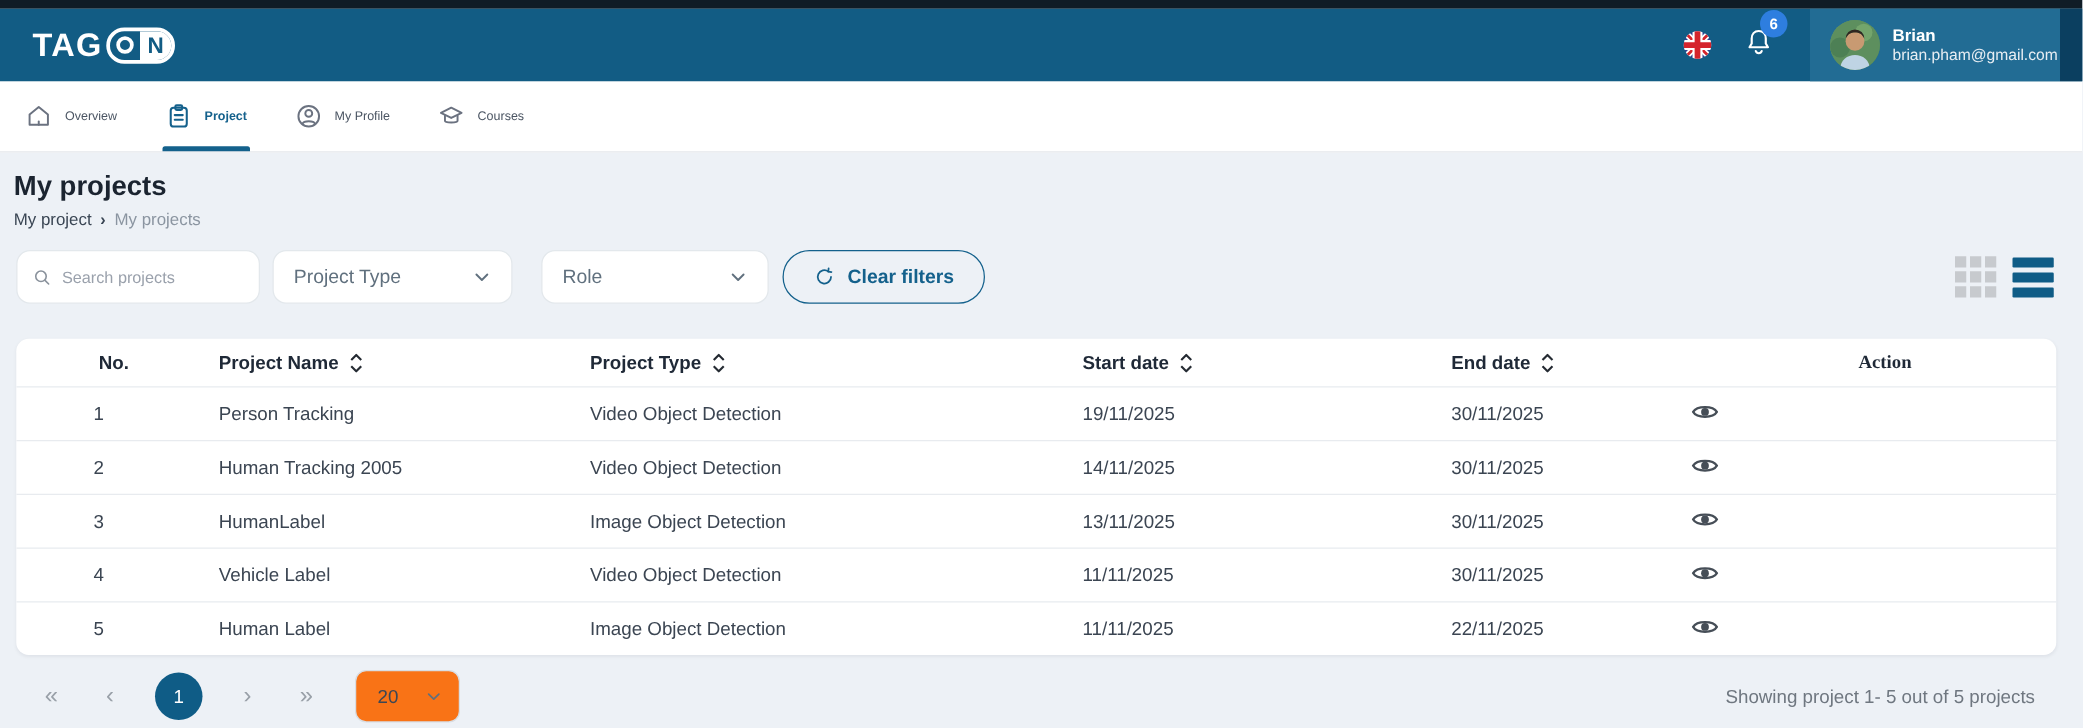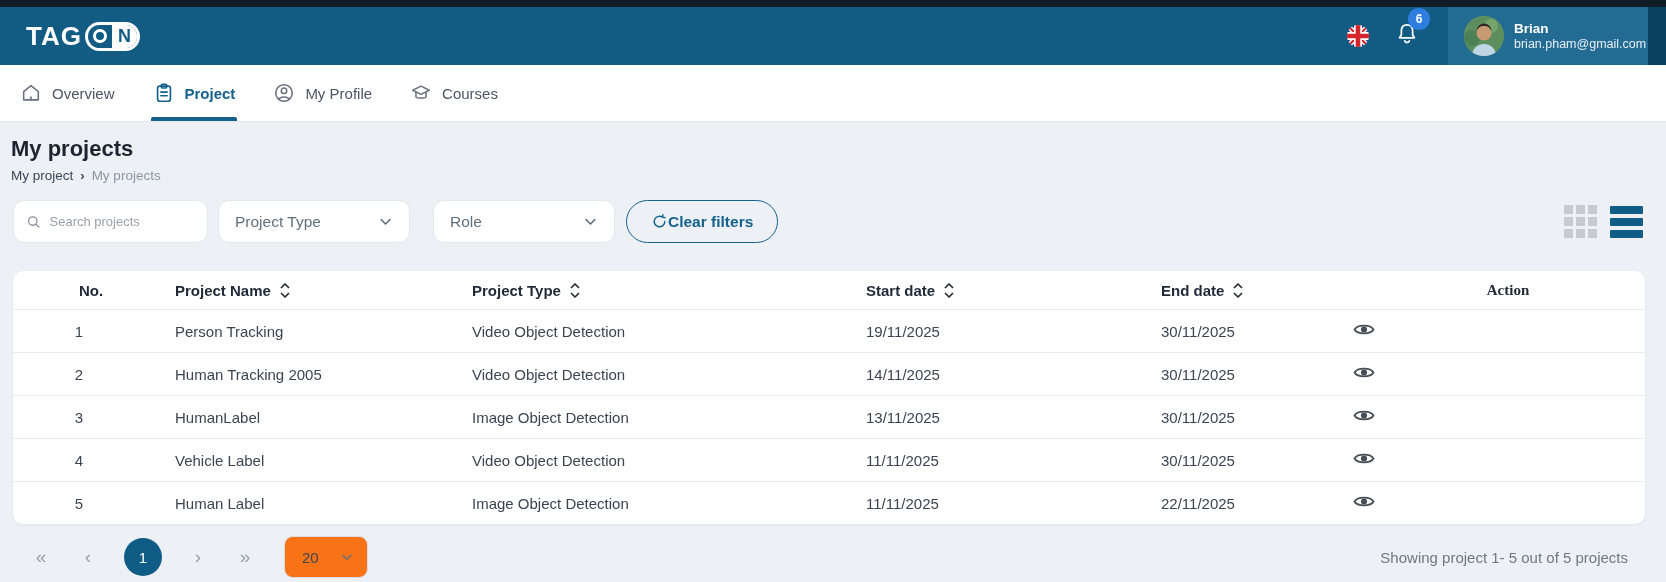--- a/index.html
+++ b/index.html
@@ -23,21 +23,21 @@
   .flag-btn { width:24px; height:24px; margin-right:24px; cursor:pointer; }
   .bell-wrap { position:relative; margin-right:28px; cursor:pointer; }
   .badge { position:absolute; top:-13px; right:-10px; min-width:22px; height:22px; border-radius:50%; background:#2E7EDF; color:#fff; font-size:12px; font-weight:700; display:flex; align-items:center; justify-content:center; }
   .user-panel { display:flex; align-items:center; gap:10px; background:#226C94; height:100%; padding:12px 16px; width:200px; margin-right:18px; cursor:pointer; }
   .avatar { width:40px; height:40px; border-radius:50%; overflow:hidden; flex:none; background:linear-gradient(135deg,#6f9e6a,#3f7a58); }
   .user-name { color:#fff; font-size:13.5px; font-weight:700; line-height:16px; }
   .user-email { color:#E8EEF3; font-size:12.5px; line-height:15px; }
 
   
   .tabbar { height:57px; background:#FFFFFF; border-bottom:1px solid #E5E8EB; display:flex; align-items:stretch; padding-left:18px; gap:34px; flex:none; }
-  .tab { display:flex; align-items:center; gap:10px; font-size:15px; color:#4B5563; cursor:pointer; position:relative; padding:0 2px; }
+  .tab { display:flex; align-items:center; gap:10px; font-size:10px; color:#4B5563; cursor:pointer; position:relative; padding:0 2px; }
   .tab svg { stroke:#6B7280; }
   .tab.active { color:#14618C; font-weight:700; }
   .tab.active svg { stroke:#14618C; }
   .tab.active::after { content:""; position:absolute; left:0; right:0; bottom:0; height:4px; background:#14618C; border-radius:2px 2px 0 0; }
 
   
   .content { flex:1; padding-top:14px; position:relative; }
   .page-title { font-size:22px; font-weight:700; color:#1B2430; margin-left:11px; }
   .breadcrumb { margin:6px 0 0 11px; font-size:13.5px; color:#8B95A1; display:flex; align-items:center; gap:7px; }
   .crumb-current { color:#3A4654; }
@@ -45,21 +45,21 @@
   .breadcrumb .crumb-last { color:#8B95A1; }
 
   
   .filters { display:flex; align-items:center; margin:17px 23px 0 13px; }
   .search-box { width:195px; height:43px; background:#fff; border:1px solid #E3E8EC; border-radius:11px; display:flex; align-items:center; padding:0 12px; gap:8px; }
   .search-box input { border:none; outline:none; width:100%; font-size:13px; color:#3D4754; font-family:"Liberation Sans",sans-serif; background:transparent; }
   .search-box input::placeholder { color:#9AA1AC; }
   .select-box { height:43px; background:#fff; border:1px solid #E3E8EC; border-radius:11px; display:flex; align-items:center; justify-content:space-between; padding:0 16px; font-size:15.5px; color:#60707E; cursor:pointer; }
   .sel-pt { width:192px; margin-left:10px; }
   .sel-role { width:182px; margin-left:23px; }
-  .clear-btn { margin-left:11px; height:43px; border:1.5px solid #14618C; border-radius:22px; background:transparent; display:flex; align-items:center; padding:0 24px; cursor:pointer; }
+  .clear-btn { margin-left:11px; height:43px; border:1.5px solid #14618C; border-radius:22px; background:transparent; display:flex; align-items:center; gap:10px; padding:0 24px; cursor:pointer; }
   .clear-btn span { color:#14618C; font-size:15.5px; font-weight:700; }
   .view-toggles { margin-left:auto; display:flex; align-items:center; gap:13px; }
   .grid-icon { display:grid; grid-template-columns:repeat(3,9px); grid-template-rows:repeat(3,9px); gap:3px; cursor:pointer; }
   .grid-icon i { background:#C7CACE; }
   .list-icon { display:flex; flex-direction:column; gap:4px; cursor:pointer; }
   .list-icon i { width:33px; height:8px; background:#0F5C86; border-radius:1px; }
 
   
   .card { margin:28px 21px 0 13px; background:#fff; border-radius:10px; box-shadow:0 1px 3px rgba(16,24,40,.06); overflow:hidden; }
   .trow { display:grid; grid-template-columns:132px 297px 390px 295px 220px 1fr; align-items:center; }

